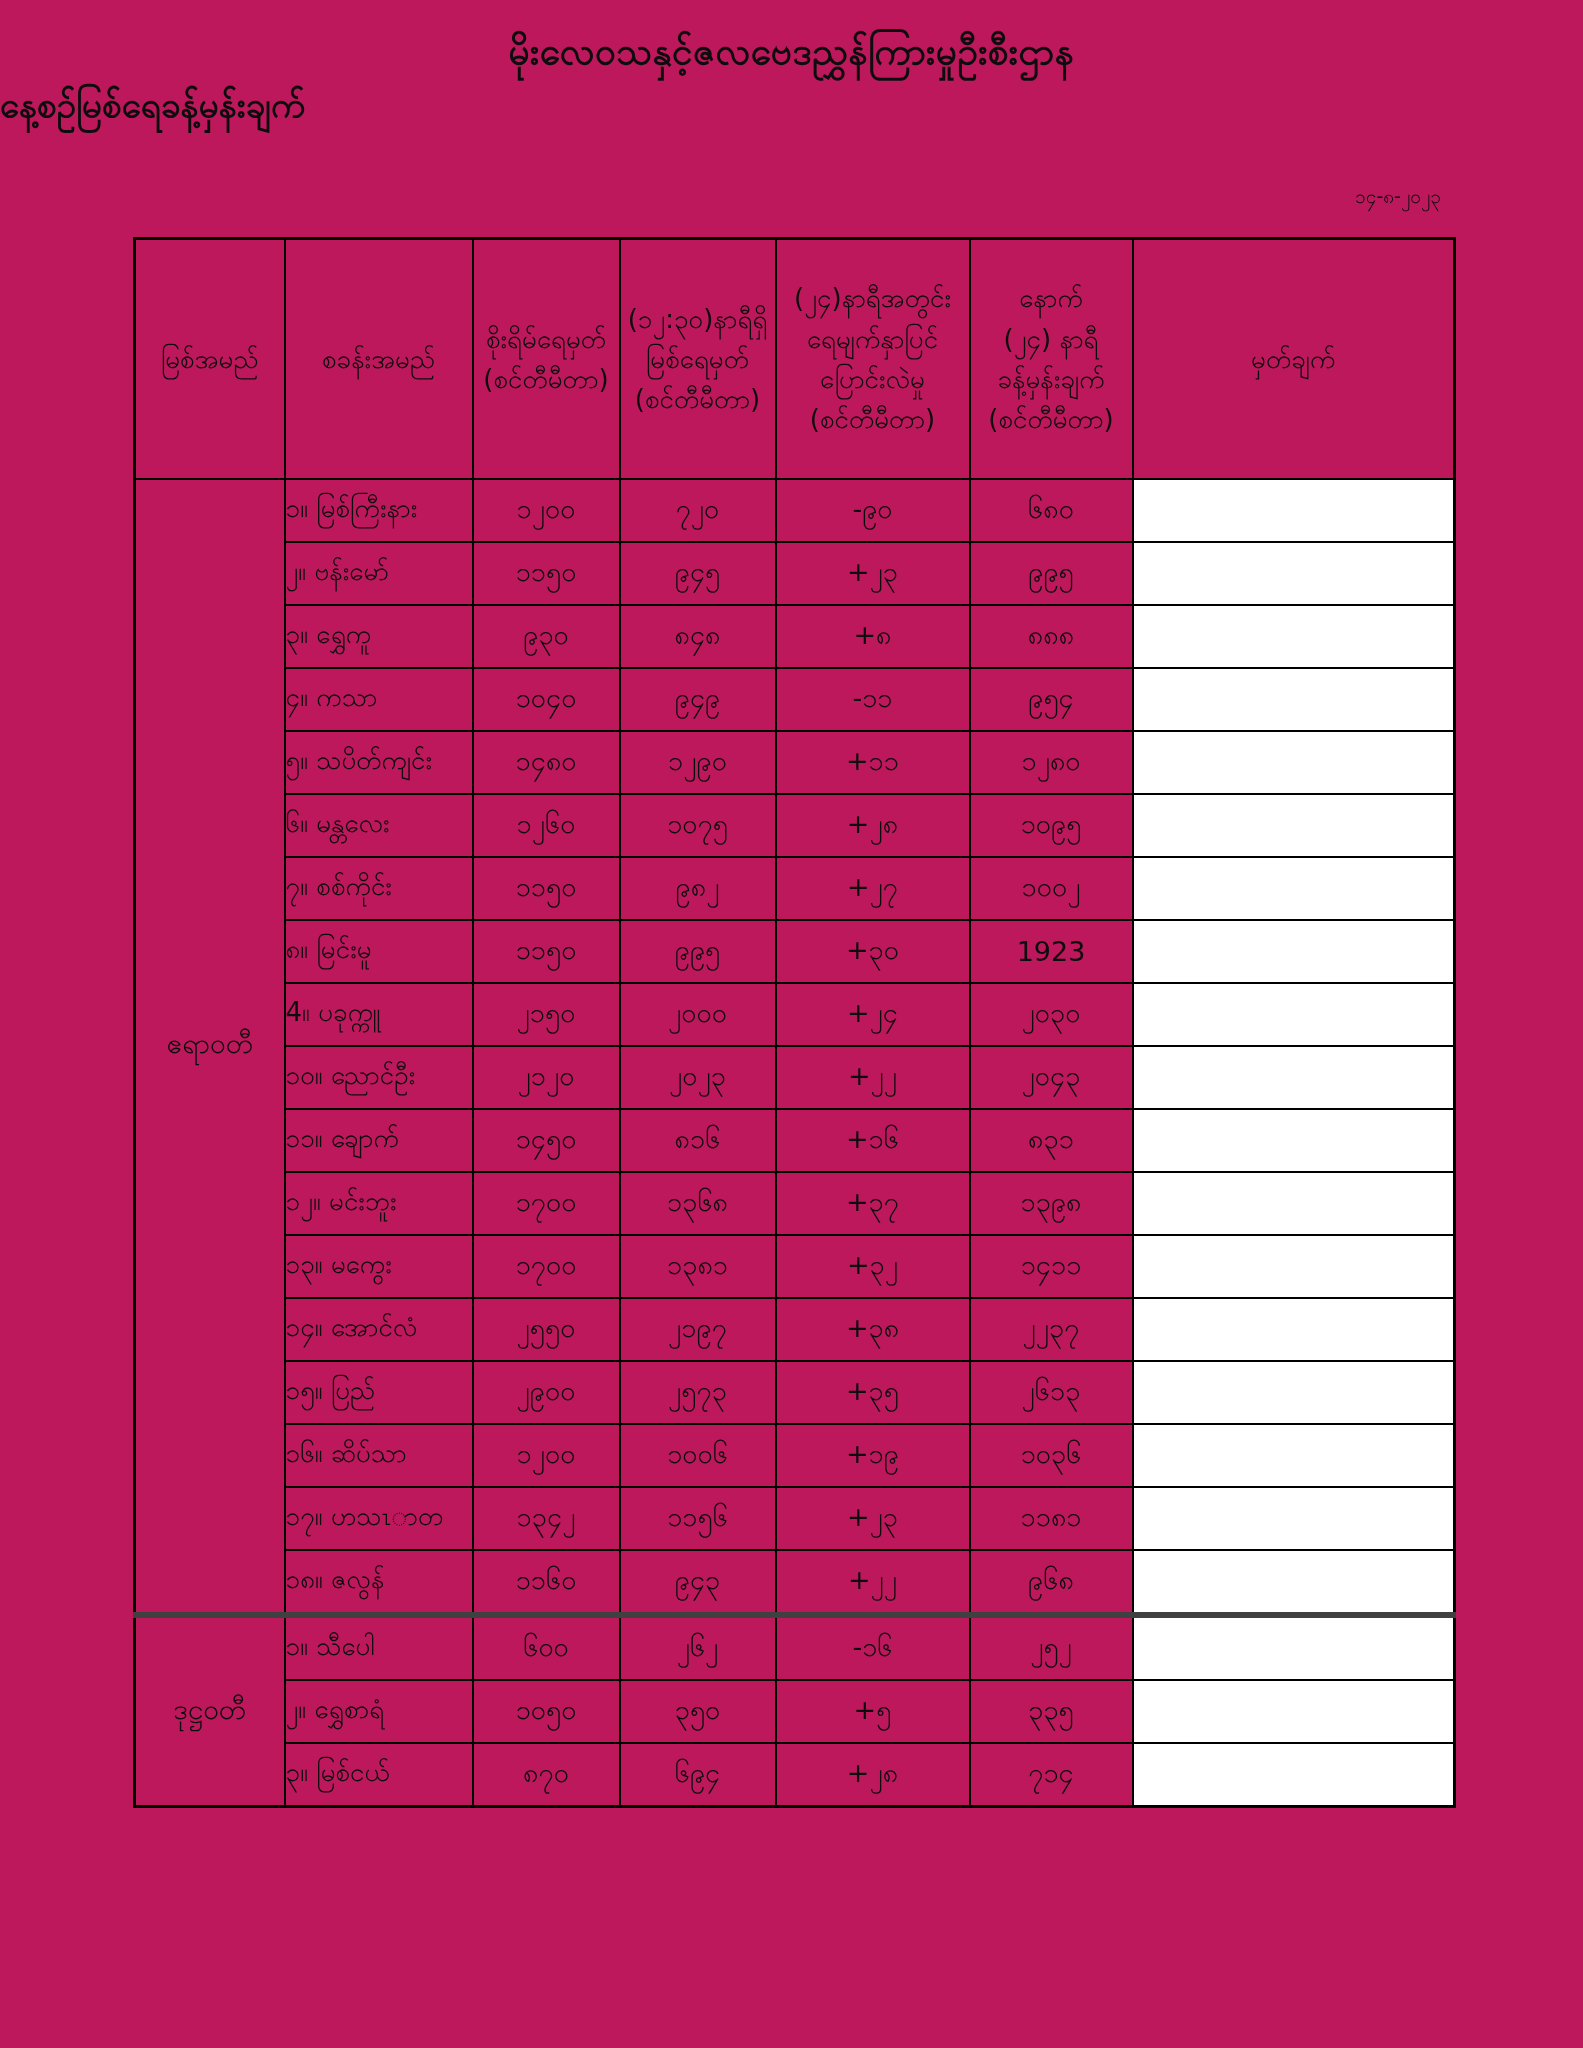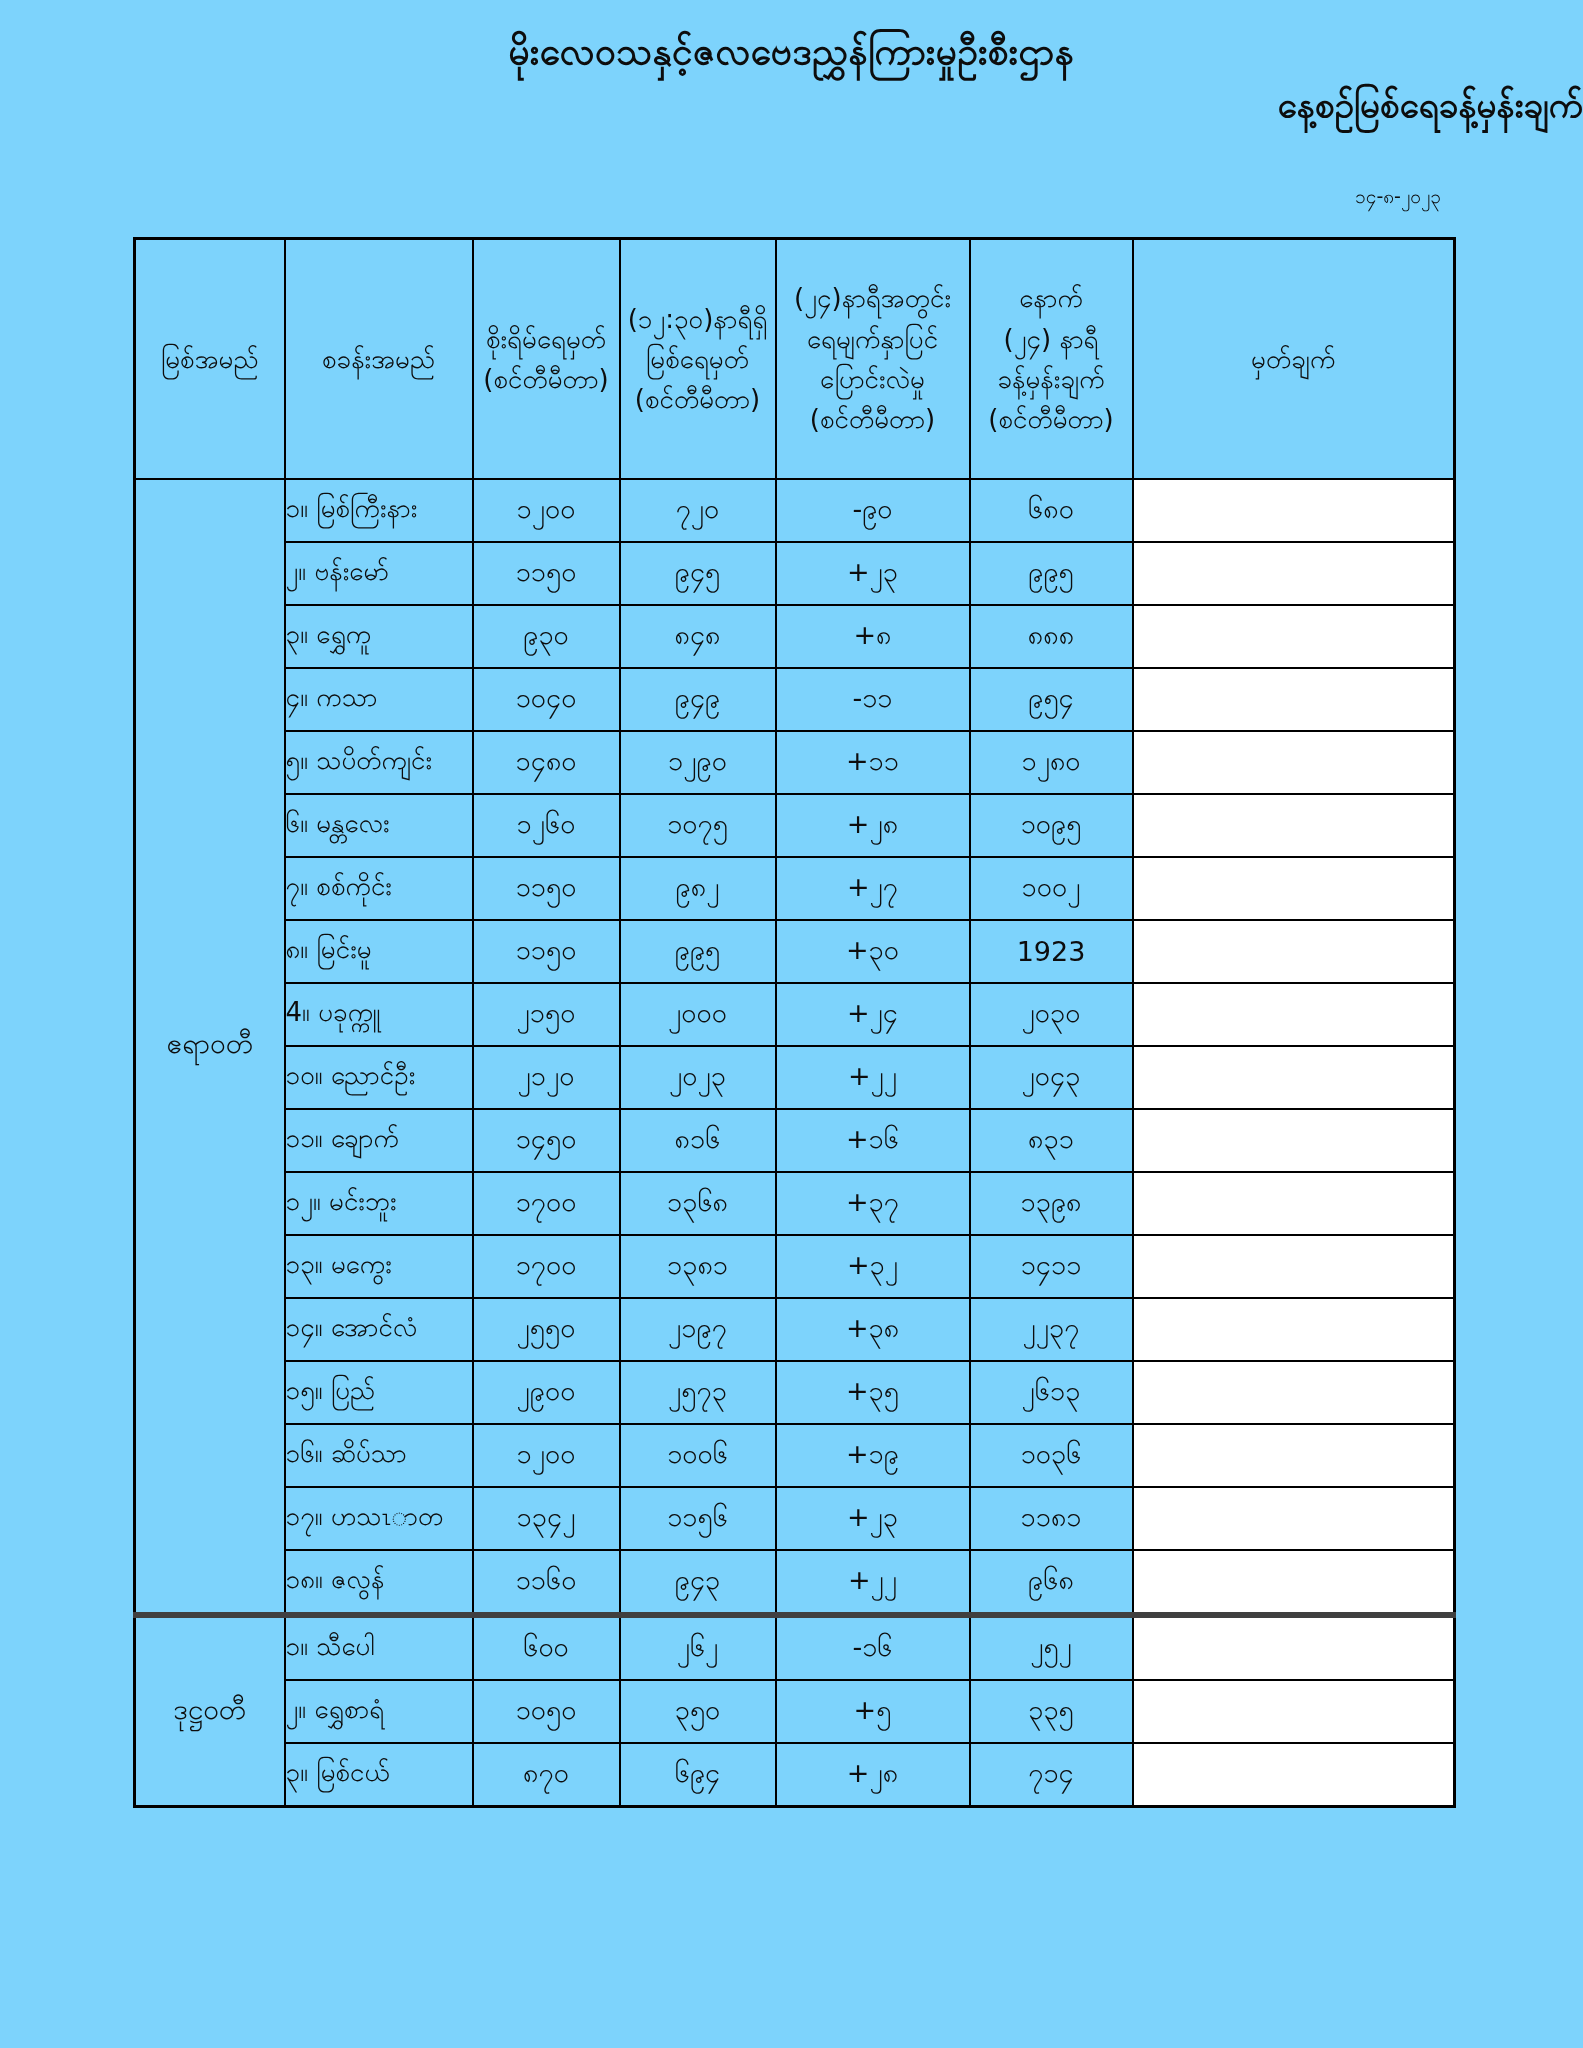--- a/index.html
+++ b/index.html
@@ -1,30 +1,30 @@
 <!DOCTYPE html>
 <html><head>
 <meta charset="utf-8">
 <style>
   html,body{margin:0;padding:0;background:#ffffff;}
   .page{
     position:relative;
     width:1583px;height:2048px;
-    background:#7dd3fc;
+    background:#be185d;
     color:#0d0d0d;
     font-family:"DejaVu Sans", sans-serif;
     overflow:hidden;
   }
   .title-line1{
     position:absolute;top:28px;left:0;width:100%;
     text-align:center;font-size:37px;font-weight:700;letter-spacing:0.5px;
   }
   .title-line2{
     position:absolute;top:82px;left:0;width:100%;
-    text-align:right;font-size:35px;font-weight:700;
+    text-align:left;font-size:35px;font-weight:700;
   }
   .report-date{
     position:absolute;top:184px;right:142px;
     font-size:19px;
   }
   table.wl{
     position:absolute;left:133px;top:237px;
     width:1320px;
     border-collapse:collapse;
     table-layout:fixed;

